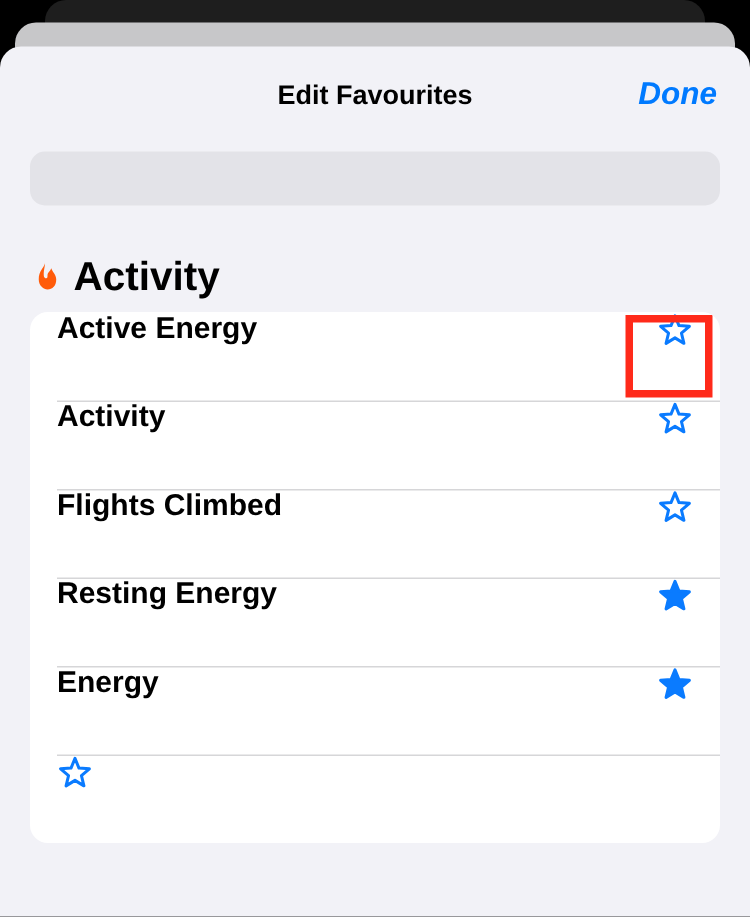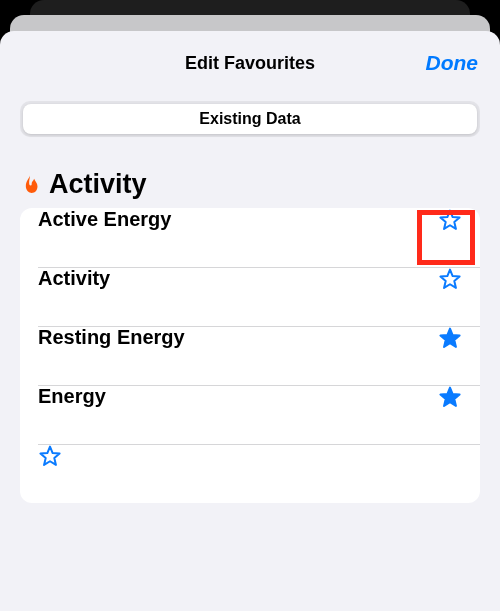--- a/index.html
+++ b/index.html
@@ -121,21 +121,20 @@
 <div class="stack-mid"></div>
 
 <div class="sheet">
 
   <div class="sheet-header">
     <div class="title">Edit Favourites</div>
     <div class="done">Done</div>
   </div>
 
   <div class="segmented">
-    <div class="seg active">Existing Data</div>
   </div>
 
   <div class="section-head">
     <span class="flame">
       <svg viewBox="0 0 24 28">
           <path d="M12 3 C 11 7, 7 9, 7 16 c0 5, 4 8, 7 8 c4 0, 7-3, 7-8 c0-4 -3-6 -4-9 c-1 3 -3 3 -3 6 c0 1 0 2 -1 2 c-2 0 -2-2 -2-4 c0-3 1-5 1-8 Z" fill="#FF5B0A"></path>
         </svg>
     </span>
     <div class="section-title">Activity</div>
   </div>
@@ -145,20 +144,28 @@
         <div class="row-label">Active Energy</div>
         <div class="star">
           <svg viewBox="0 0 24 24">
             <path d="M12 2.6 L14.65 9.05 L21.6 9.55 L16.3 14.1 L17.95 20.9 L12 17.25 L6.05 20.9 L7.7 14.1 L2.4 9.55 L9.35 9.05 Z" fill="none" stroke="#0a7bff" stroke-width="2" stroke-linejoin="round"></path>
           </svg>
         </div>
         <div class="highlight-box"></div>
       </div>
       <div class="row">
         <div class="row-label">Activity</div>
+        <div class="star">
+          <svg viewBox="0 0 24 24">
+            <path d="M12 2.6 L14.65 9.05 L21.6 9.55 L16.3 14.1 L17.95 20.9 L12 17.25 L6.05 20.9 L7.7 14.1 L2.4 9.55 L9.35 9.05 Z" fill="none" stroke="#0a7bff" stroke-width="2" stroke-linejoin="round"></path>
+          </svg>
+        </div>
+      </div>
+      <div class="row">
+        <div class="row-label">Flights Climbed</div>
         <div class="star">
           <svg viewBox="0 0 24 24">
             <path d="M12 2.6 L14.65 9.05 L21.6 9.55 L16.3 14.1 L17.95 20.9 L12 17.25 L6.05 20.9 L7.7 14.1 L2.4 9.55 L9.35 9.05 Z" fill="none" stroke="#0a7bff" stroke-width="2" stroke-linejoin="round"></path>
           </svg>
         </div>
       </div>
       <div class="row">
         <div class="row-label">Resting Energy</div>
         <div class="star">
           <svg viewBox="0 0 24 24">

